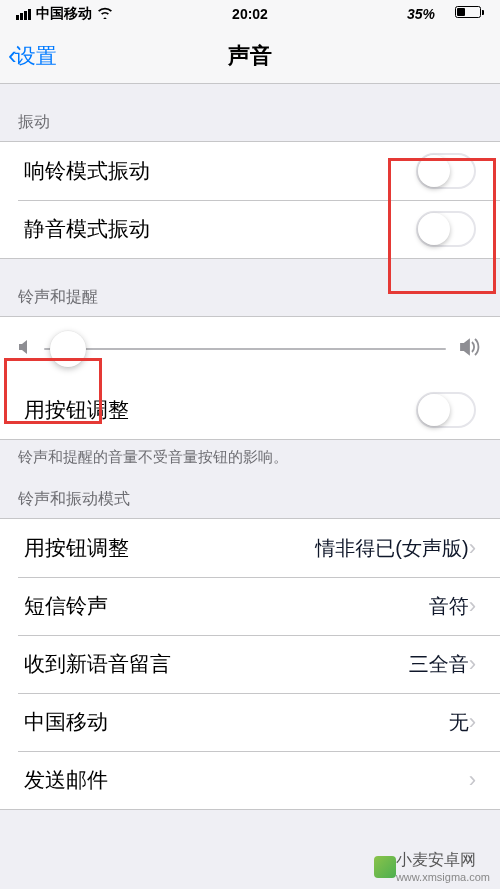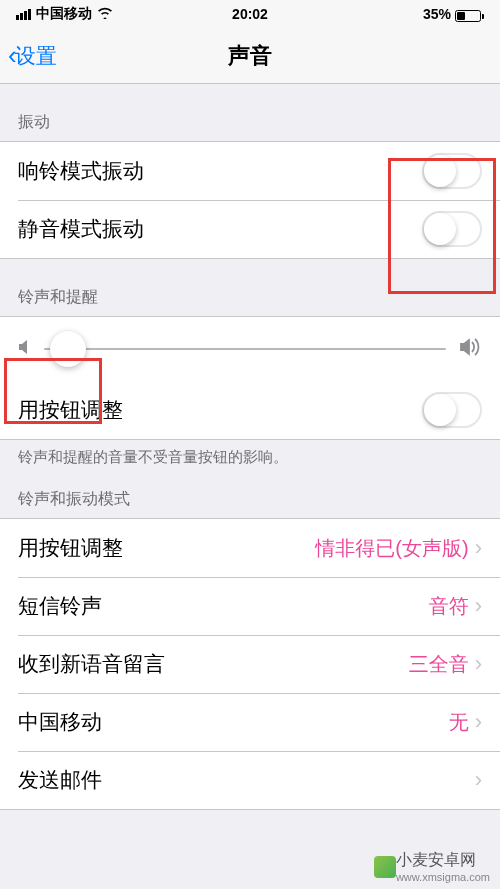--- a/index.html
+++ b/index.html
@@ -17,21 +17,21 @@
       height: 28px;
       background: #f7f7f8;
       display: flex;
       align-items: center;
       justify-content: space-between;
       padding: 0 16px;
       font-size: 14px;
       font-weight: 600;
     }
     .status-left { display: flex; align-items: center; gap: 5px; }
-    .status-right { display: flex; align-items: flex-end; gap: 4px; }
+    .status-right { display: flex; align-items: flex-start; gap: 20px; font-style: italic; }
     .status-center { position: absolute; left: 50%; transform: translateX(-50%); }
     .signal-bars { display: flex; align-items: flex-end; gap: 1px; }
     .bar { width: 3px; background: #000; }
     .bar1 { height: 5px; } .bar2 { height: 7px; } .bar3 { height: 9px; } .bar4 { height: 11px; }
     .wifi-icon { font-size: 13px; }
     .battery { display: flex; align-items: center; }
     .battery-body { width: 26px; height: 12px; border: 1.5px solid #000; border-radius: 2.5px; position: relative; }
     .battery-fill { position: absolute; left: 1px; top: 1px; bottom: 1px; width: 35%; background: #000; border-radius: 1px; }
     .battery-tip { width: 2px; height: 5px; background: #000; margin-left: 1px; border-radius: 0 1px 1px 0; }
     
@@ -75,34 +75,34 @@
     
     .cell-group {
       background: #fff;
       border-top: 1px solid #c6c6c8;
       border-bottom: 1px solid #c6c6c8;
     }
     .cell {
       height: 58px;
       display: flex;
       align-items: center;
-      padding: 0 18px;
+      padding: 0 24px;
       position: relative;
     }
     .cell + .cell::before {
       content: "";
       position: absolute;
       top: 0;
       left: 18px;
       right: 0;
       height: 1px;
       background: #c6c6c8;
     }
     .cell-label { font-size: 21px; flex: 1; color: #000; }
-    .cell-value { font-size: 20px; color: #ec4899; margin-right: 6px; }
+    .cell-value { font-size: 20px; color: #0f172a; }
     .chevron { color: #c7c7cc; font-size: 22px; }
     
     
     .toggle {
       width: 60px;
       height: 36px;
       background: #fff;
       border: 2px solid #e5e5ea;
       border-radius: 18px;
       position: relative;

